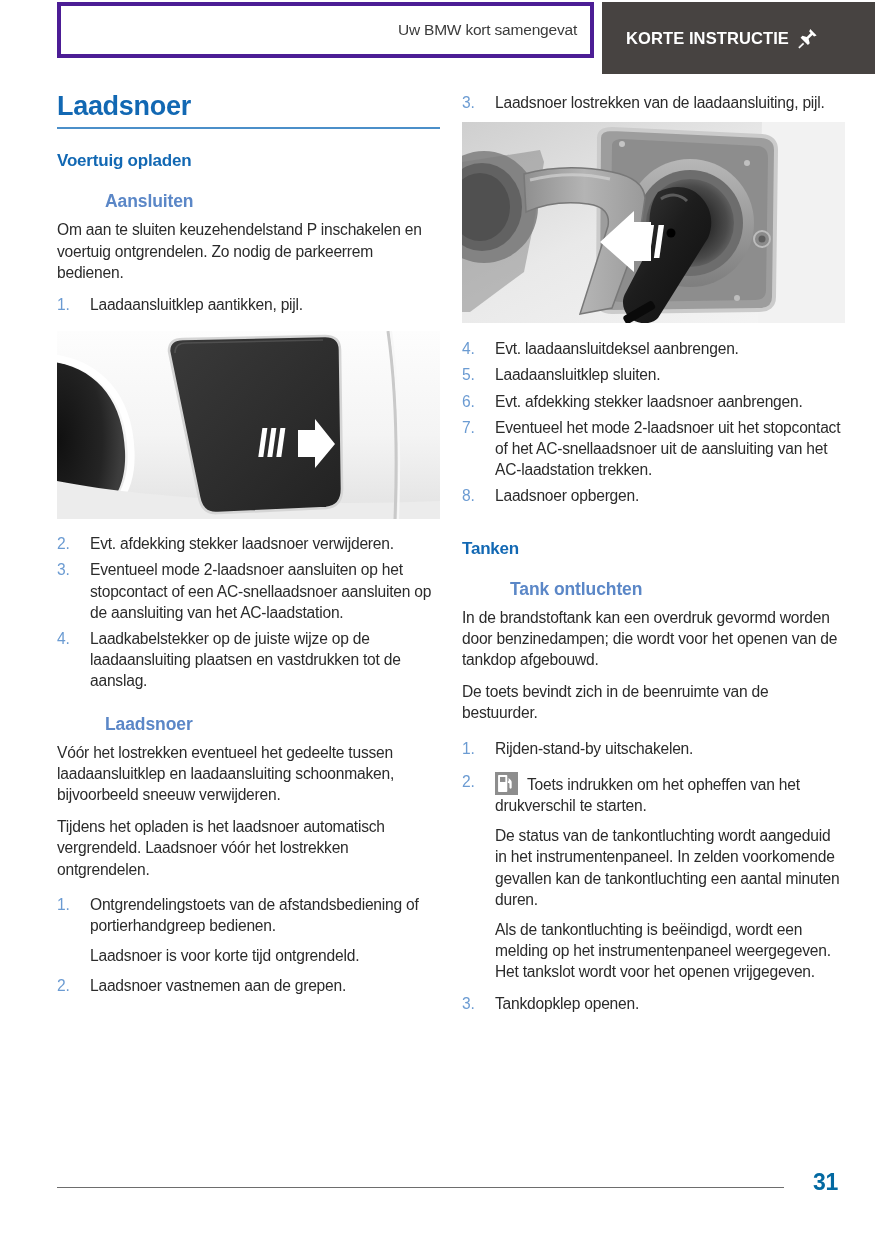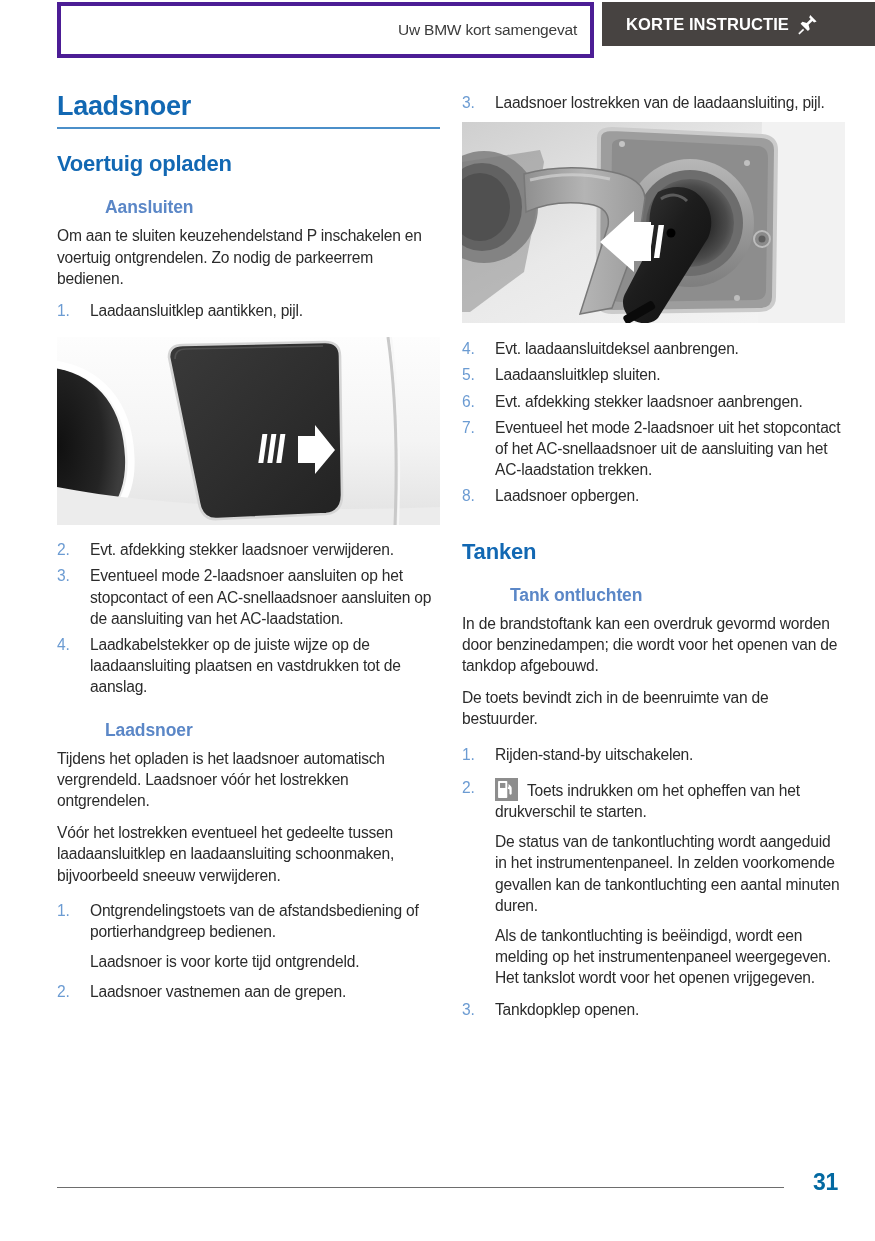--- a/index.html
+++ b/index.html
@@ -19,21 +19,21 @@
     border: 4px solid #4c1d95;
     background: #ffffff;
     display: flex; align-items: center; justify-content: flex-end;
     padding-right: 13px;
   }
   .header-box-text {
     font-size: 15.5px; color: #3b3b3b; letter-spacing: -0.2px;
   }
   .header-tab {
     position: absolute; left: 602px; top: 2px;
-    width: 273px; height: 44px;
+    width: 273px; height: 72px;
     background: #474341;
     display: flex; align-items: center;
     padding-left: 24px; gap: 8px;
   }
   .header-tab-text {
     font-size: 16.5px; font-weight: bold; color: #ffffff;
     letter-spacing: 0.1px;
   }
   .pin-icon { width: 22px; height: 22px; display:inline-block; }
 
@@ -46,21 +46,21 @@
   .h1 {
     font-size: 27px; font-weight: bold; color: #1268b3;
     letter-spacing: -0.3px; line-height: 1.05;
   }
   .h1-rule {
     margin-top: 7px; margin-bottom: 22px;
     border-bottom: 2px solid #4b8fc9;
     width: 100%;
   }
   .h2 {
-    font-size: 22px; font-weight: bold; color: #1268b3;
+    font-size: 17px; font-weight: bold; color: #1268b3;
     letter-spacing: -0.2px; margin-bottom: 20px;
   }
   .h3 {
     font-size: 17.5px; font-weight: bold; color: #5b87c7;
     letter-spacing: -0.1px; margin-bottom: 7px; margin-left: 48px;
   }
 
   
   p.body {
     font-size: 15.6px; color: #2b2b2b; line-height: 1.36;
@@ -205,22 +205,22 @@
         <span>Eventueel mode 2-laadsnoer aansluiten op het stopcontact of een AC-snellaadsnoer aansluiten op de aansluiting van het AC-laadstation.</span>
       </li>
       <li>
         <span class="num">4.</span>
         <span>Laadkabelstekker op de juiste wijze op de laadaansluiting plaatsen en vastdrukken tot de aanslag.</span>
       </li>
     </ol>
 
     <h3 class="h3" style="margin-top:22px;">Laadsnoer</h3>
 
+    <p class="body">Vóór het lostrekken eventueel het gedeelte tussen laadaansluitklep en laadaansluiting schoonmaken, bijvoorbeeld sneeuw verwijderen.</p>
     <p class="body">Tijdens het opladen is het laadsnoer automatisch vergrendeld. Laadsnoer vóór het lostrekken ontgrendelen.</p>
-    <p class="body">Vóór het lostrekken eventueel het gedeelte tussen laadaansluitklep en laadaansluiting schoonmaken, bijvoorbeeld sneeuw verwijderen.</p>
 
     <ol class="steps" style="margin-top:14px;">
       <li>
         <span class="num">1.</span>
         <span>Ontgrendelingstoets van de afstandsbediening of portierhandgreep bedienen.</span>
         <span class="sub">Laadsnoer is voor korte tijd ontgrendeld.</span>
       </li>
       <li style="margin-top:9px;">
         <span class="num">2.</span>
         <span>Laadsnoer vastnemen aan de grepen.</span>

